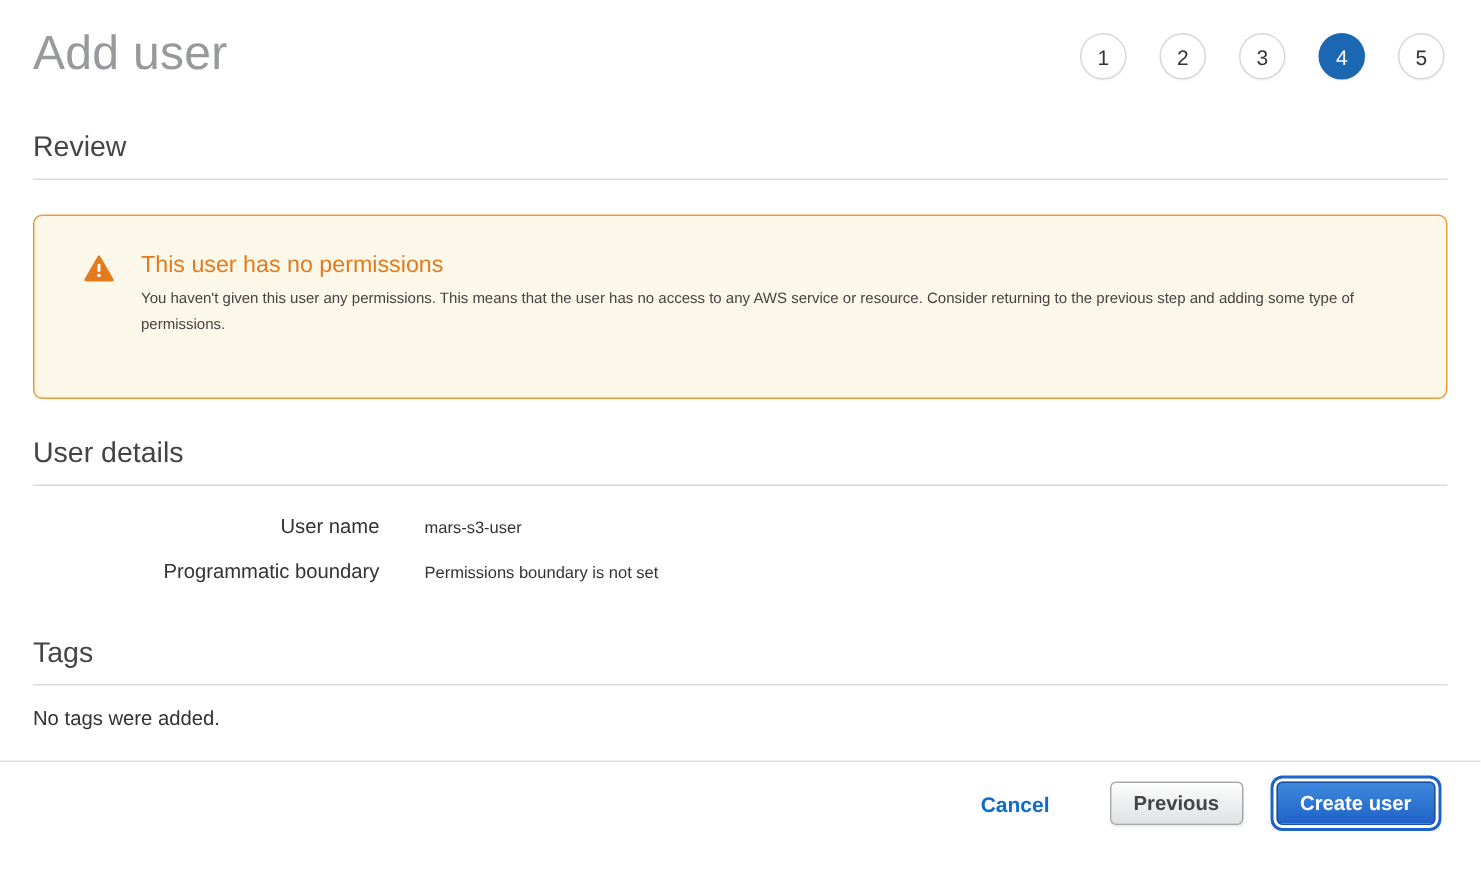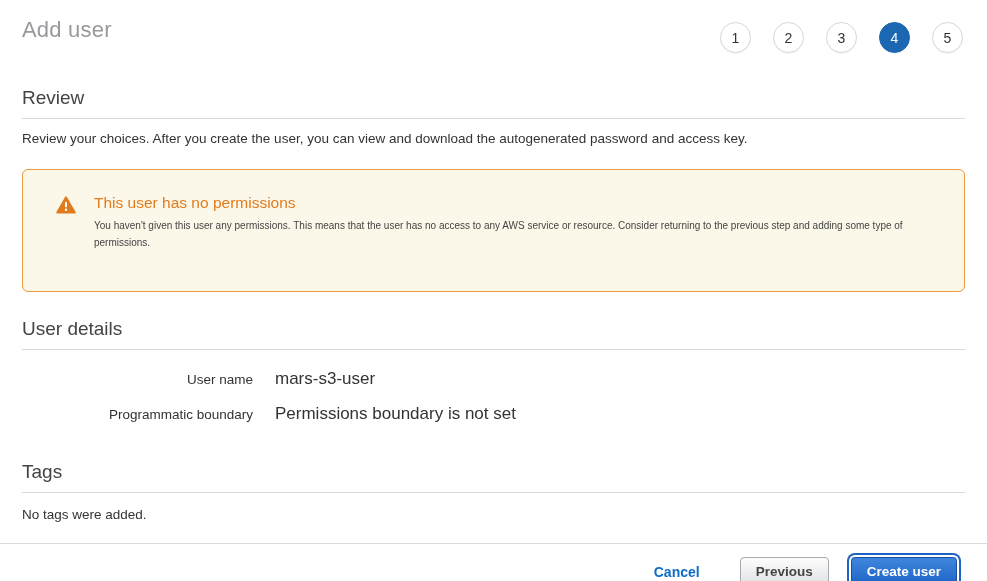--- a/index.html
+++ b/index.html
@@ -11,21 +11,21 @@
     color: #333;
     overflow: hidden;
   }
   .page-header {
     display: flex;
     justify-content: space-between;
     align-items: flex-start;
     padding: 14px 24px 0 22px;
   }
   .page-title {
-    font-size: 22px;
+    font-size: 32px;
     font-weight: 400;
     color: #97999c;
     letter-spacing: 0.2px;
     margin-top: 3px;
   }
   .steps {
     display: flex;
     gap: 22px;
     margin-top: 8px;
   }
@@ -99,22 +99,22 @@
   }
   .kv-label {
     width: 231px;
     text-align: right;
     font-weight: normal;
     font-size: 13.5px;
     color: #333;
     flex: 0 0 231px;
   }
   .kv-value {
-    margin-left: 22px;
-    font-size: 17px;
+    margin-left: 30px;
+    font-size: 11px;
     color: #333;
   }
   .tags-section { margin-top: 30px; }
   .tags-empty {
     font-size: 13.5px;
     color: #333;
     margin-top: 14px;
   }
   .footer {
     margin-top: 21px;
@@ -167,21 +167,20 @@
     <div class="step-circle active">4</div>
     <div class="step-circle">5</div>
   </div>
 </div>
 
 <div class="content">
 
   <div class="review-section">
     <h2 class="section-heading">Review</h2>
     <hr class="section-rule">
-    <div class="review-desc">Review your choices. After you create the user, you can view and download the autogenerated password and access key.</div>
   </div>
 
   <div class="warnbox">
     <svg class="warn-icon" viewBox="0 0 24 24" aria-hidden="true">
       <path d="M12 3 L22.4 21 H1.6 Z" fill="#e17b1e" stroke="#e17b1e" stroke-width="2.6" stroke-linejoin="round"></path>
       <rect x="10.8" y="8.2" width="2.4" height="6.6" rx="1.1" fill="#ffffff"></rect>
       <circle cx="12" cy="17.6" r="1.45" fill="#ffffff"></circle>
     </svg>
     <div class="warn-content">
       <h3 class="warn-title">This user has no permissions</h3>

